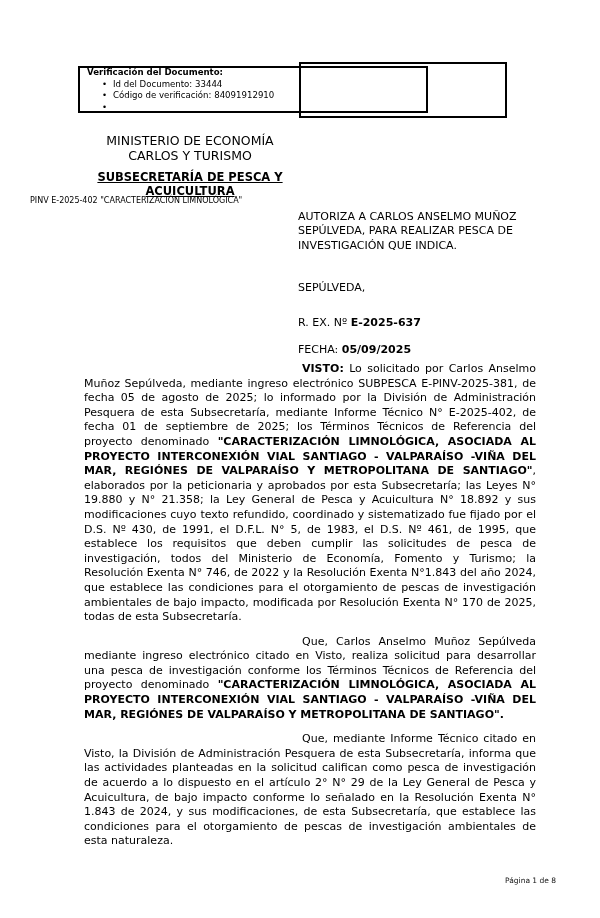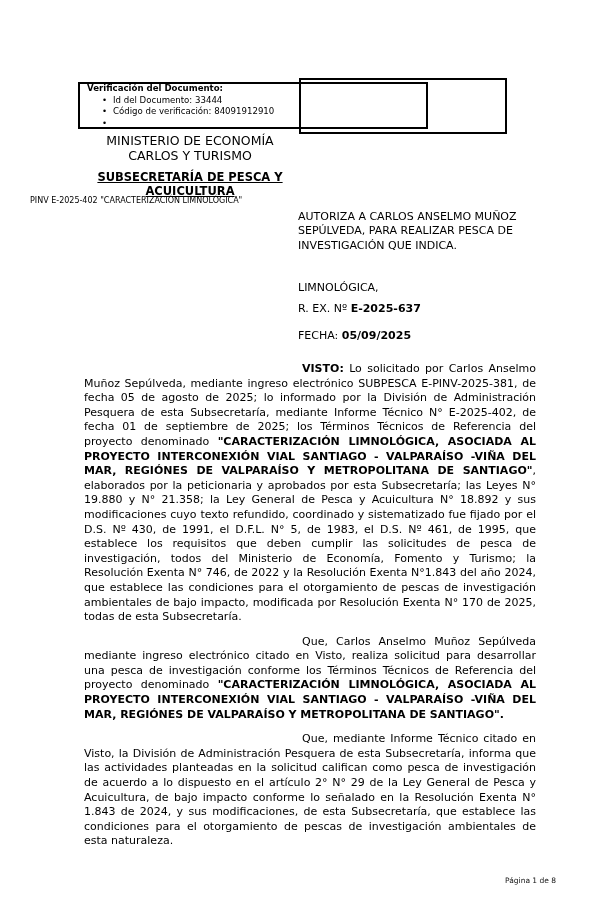--- a/index.html
+++ b/index.html
@@ -2,38 +2,38 @@
 <html><head>
 <meta charset="utf-8">
 <style>
   html,body{margin:0;padding:0;background:#fff;}
   .page{
     position:relative;width:600px;height:918px;background:#ffffff;
     font-family:"DejaVu Sans","Liberation Sans",sans-serif;color:#000;
     overflow:hidden;
   }
   
-  .verify-box{position:absolute;left:78px;top:78px;width:432px;height:58px;padding-left:35px;}
+  .verify-box{position:absolute;left:78px;top:62px;width:432px;height:58px;padding-left:35px;}
   .vb-rect{position:absolute;border:2px solid #000;box-sizing:border-box;background:transparent;}
   .vb-rect1{left:0;top:4px;width:350px;height:47px;}
   .vb-rect2{left:221px;top:0;width:208px;height:56px;}
   .vb-content{position:absolute;left:9px;top:5px;width:424px;font-size:8.6px;line-height:11.5px;white-space:nowrap;}
   .vb-title{font-weight:bold;}
   .vb-item{display:flex;}
   .vb-bullet{display:inline-block;width:11px;margin-left:15px;text-align:left;}
   
   .header-block{position:absolute;left:55px;top:133px;width:270px;text-align:center;}
   .ministry{font-size:12.5px;line-height:15px;}
   .subsec{font-weight:bold;text-decoration:underline;font-size:11.5px;line-height:14px;}
   .subsec-wrap{margin-top:7px;}
   .file-ref{position:absolute;left:30px;top:196px;font-size:8px;}
   
   .right-col{position:absolute;left:298px;top:210px;width:252px;font-size:11px;line-height:14.4px;}
   .city{margin-top:28px;}
-  .res-number{margin-top:6px;}
+  .res-number{margin-top:20px;}
   .res-date{margin-top:13px;}
   .b{font-weight:bold;}
   
   .body-block{position:absolute;left:84px;top:362px;width:452px;font-size:11px;line-height:14.6px;text-align:justify;}
   .para{text-indent:218px;margin:0 0 10px 0;}
   .heading-considerando{font-weight:bold;text-align:center;letter-spacing:4px;margin:12px 0 10px 0;font-size:11.5px;text-indent:0;}
   
   .footer-page{position:absolute;left:505px;top:876px;font-size:7.5px;color:#111;}
 </style>
 </head>
@@ -66,21 +66,21 @@
     <div class="subsec-wrap">
       <div class="subsec">SUBSECRETARÍA DE PESCA Y</div>
       <div class="subsec">ACUICULTURA</div>
     </div>
   </div>
 
   <div class="file-ref">PINV E-2025-402 "CARACTERIZACIÓN LIMNOLÓGICA"</div>
 
   <div class="right-col">
     <div class="subject">AUTORIZA A CARLOS ANSELMO MUÑOZ SEPÚLVEDA, PARA REALIZAR PESCA DE INVESTIGACIÓN QUE INDICA.</div>
-    <div class="city">LIMNOLÓGICA,</div>
+    <div class="city">SEPÚLVEDA,</div>
     <div class="res-number"><span>R. EX. Nº </span><span class="b">E-2025-637</span></div>
     <div class="res-date"><span>FECHA: </span><span class="b">05/09/2025</span></div>
   </div>
 
   <div class="body-block">
     <p class="para"><span class="b">VISTO:</span><span> Lo solicitado por Carlos Anselmo Muñoz Sepúlveda, mediante ingreso electrónico SUBPESCA E-PINV-2025-381, de fecha 05 de agosto de 2025; lo informado por la División de Administración Pesquera de esta Subsecretaría, mediante Informe Técnico N° E-2025-402, de fecha 01 de septiembre de 2025; los Términos Técnicos de Referencia del proyecto denominado </span><span class="b">"CARACTERIZACIÓN LIMNOLÓGICA, ASOCIADA AL PROYECTO INTERCONEXIÓN VIAL SANTIAGO - VALPARAÍSO -VIÑA DEL MAR, REGIÓNES DE VALPARAÍSO Y METROPOLITANA DE SANTIAGO"</span><span>, elaborados por la peticionaria y aprobados por esta Subsecretaría; las Leyes N° 19.880 y N° 21.358; la Ley General de Pesca y Acuicultura N° 18.892 y sus modificaciones cuyo texto refundido, coordinado y sistematizado fue fijado por el D.S. Nº 430, de 1991, el D.F.L. N° 5, de 1983, el D.S. Nº 461, de 1995, que establece los requisitos que deben cumplir las solicitudes de pesca de investigación, todos del Ministerio de Economía, Fomento y Turismo; la Resolución Exenta N° 746, de 2022 y la Resolución Exenta N°1.843 del año 2024, que establece las condiciones para el otorgamiento de pescas de investigación ambientales de bajo impacto, modificada por Resolución Exenta N° 170 de 2025, todas de esta Subsecretaría.</span></p>
 
 
     <p class="para"><span>Que, Carlos Anselmo Muñoz Sepúlveda mediante ingreso electrónico citado en Visto, realiza solicitud para desarrollar una pesca de investigación conforme los Términos Técnicos de Referencia del proyecto denominado </span><span class="b">"CARACTERIZACIÓN LIMNOLÓGICA, ASOCIADA AL PROYECTO INTERCONEXIÓN VIAL SANTIAGO - VALPARAÍSO -VIÑA DEL MAR, REGIÓNES DE VALPARAÍSO Y METROPOLITANA DE SANTIAGO".</span></p>
 

